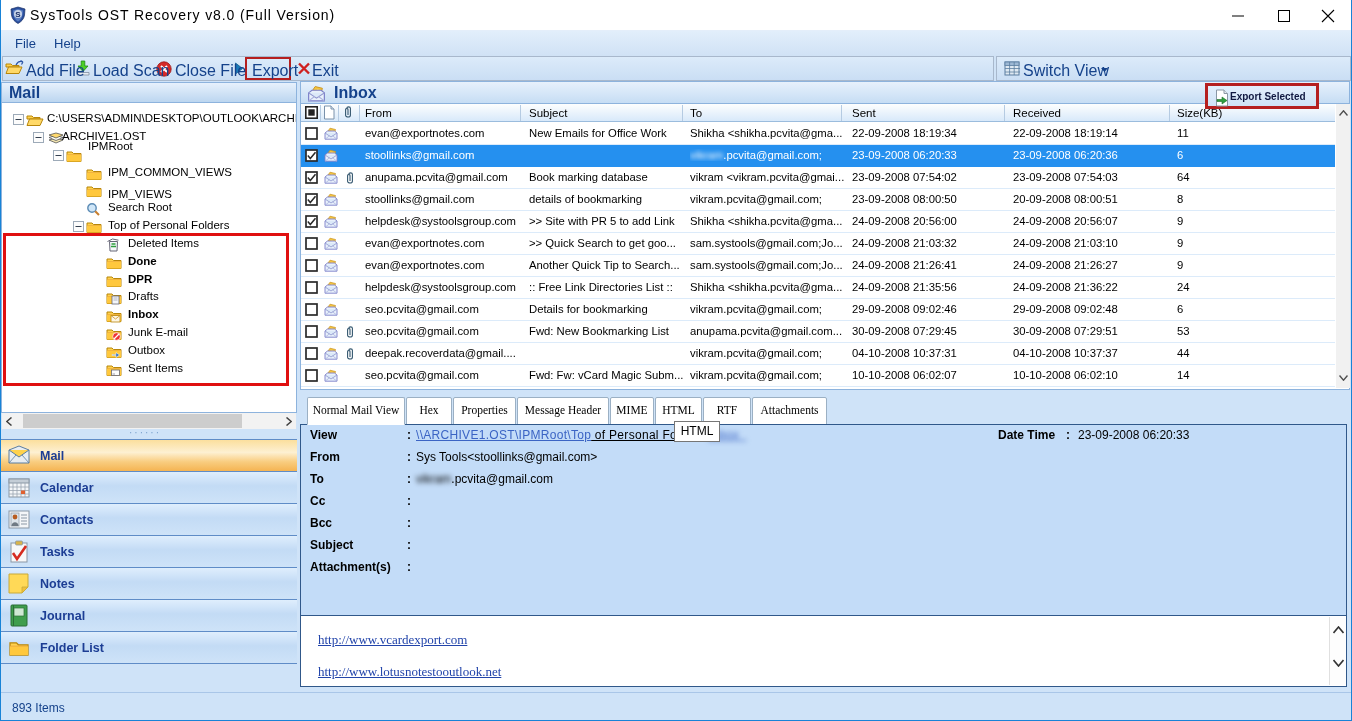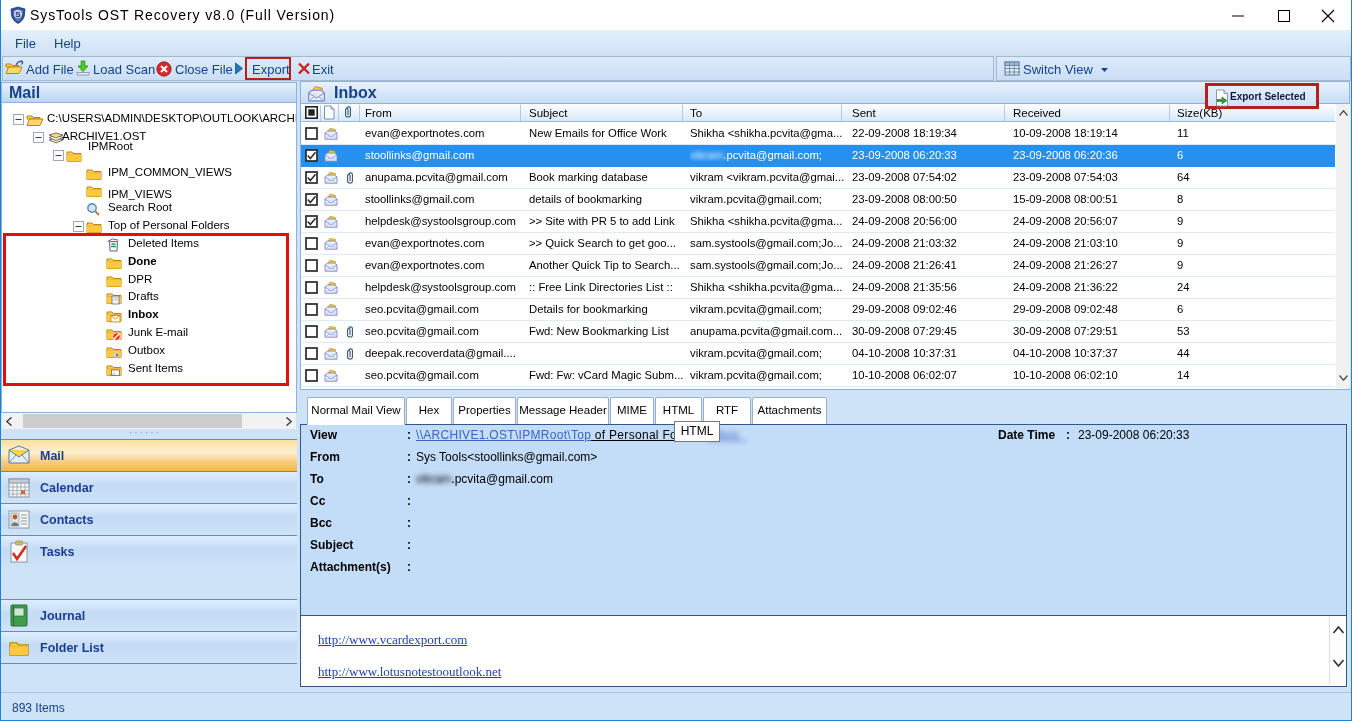--- a/index.html
+++ b/index.html
@@ -7,21 +7,21 @@
 body { font-family:"Liberation Sans", sans-serif; position:relative; background:#cfe3f8; }
 .abs { position:absolute; }
 #titlebar { position:absolute; left:0; top:0; width:1352px; height:31px; background:#ffffff; border-bottom:1px solid #e4eefa; }
 #title-text { position:absolute; left:30px; top:7px; font-size:14px; letter-spacing:0.9px; color:#000; }
 #borders { position:absolute; left:0; top:0; width:1352px; height:721px; border:1px solid #1883d7; border-top:none; z-index:90; pointer-events:none; }
 #menubar { position:absolute; left:1px; top:31px; width:1350px; height:25px; background:linear-gradient(#e2eefb,#d0e2f5); }
 .menu-item { position:absolute; top:5px; font-size:13px; color:#15428b; }
 #toolbar { position:absolute; left:1px; top:56px; width:1350px; height:25px; background:#cfe2f6; }
 #tb-left { position:absolute; left:1px; top:0; width:992px; height:25px; border:1px solid #a8b8cc; background:linear-gradient(#dcebfa,#cadef4); }
 #tb-right { position:absolute; left:995px; top:0; width:355px; height:25px; border:1px solid #a8b8cc; background:linear-gradient(#dcebfa,#cadef4); }
-.tbtxt { position:absolute; top:6px; font-size:13px; color:#15428b; z-index:5; white-space:nowrap; }
+.tbtxt { position:absolute; top:6px; font-size:16px; color:#15428b; z-index:5; white-space:nowrap; }
 #leftpanel { position:absolute; left:1px; top:81px; width:296px; height:611px; background:#cfe3f8; }
 #mailhdr { position:absolute; left:0px; top:1px; width:296px; height:21px; background:linear-gradient(#e7f1fc,#bcd6f0); border:1px solid #8db3dd; }
 #mailhdr span { position:absolute; left:7px; top:1px; font-size:16px; font-weight:bold; color:#15428b; }
 #tree { position:absolute; left:0px; top:22px; width:296px; height:310px; background:#ffffff; border:1px solid #8db3dd; border-top:none; overflow:hidden; }
 .trow { position:absolute; height:18px; font-size:11.5px; color:#000; white-space:nowrap; }
 #hscroll { position:absolute; left:1px; top:332px; width:294px; height:16px; background:#f2f2f2; }
 #hthumb { position:absolute; left:21px; top:1px; width:219px; height:14px; background:#cdcdcd; }
 #splitter { position:absolute; left:0px; top:348px; width:296px; height:10px; background:#cfe3f8; }
 .navbtn { position:absolute; left:0px; width:296px; height:32px; background:linear-gradient(180deg,#dfeefd 0%,#c3dbf5 45%,#cee3f8 100%); border-top:1px solid #5f8cc7; }
 .navbtn .lbl { position:absolute; left:39px; top:9px; font-size:12.5px; font-weight:bold; color:#1c3d94; }
@@ -36,21 +36,21 @@
 #list { position:absolute; left:0; top:23px; width:1050px; height:286px; background:#ffffff; border:1px solid #8db3dd; border-top:none; }
 #colhdr { position:absolute; left:0; top:0; width:1034px; height:18px; background:linear-gradient(#fdfefe,#d8e9fa); border-bottom:1px solid #9bbcdd; }
 .colsep { position:absolute; top:1px; width:1px; height:16px; background:#b5cbe2; }
 .coltxt { position:absolute; top:3px; font-size:11.5px; color:#000; }
 .lrow { position:absolute; left:0; width:1034px; height:22px; border-bottom:1px solid #dcebfa; font-size:11.3px; color:#000; background:#fff; }
 .lrow.sel { background:#2590ef; color:#fff; border-bottom-color:#2590ef; }
 .lrow .c { position:absolute; top:4px; white-space:nowrap; overflow:hidden; }
 #vscroll { position:absolute; left:1035px; top:0; width:14px; height:284px; background:#f1f1f1; }
 #bottompane { position:absolute; left:0; top:309px; width:1050px; height:296px; }
 .tab { position:absolute; top:7px; height:28px; background:#ffffff; border:1px solid #9bb0c4; border-radius:2px 2px 0 0; font-size:11.5px; color:#000; text-align:center; z-index:3; white-space:nowrap; }
-.tab span { position:relative; top:6px; }
+.tab span { position:relative; top:6px;font-family:Liberation Serif, serif; }
 .tab.active { z-index:5; border-bottom:1px solid #fff; background:#fff; }
 #details { position:absolute; left:0; top:34px; width:1047px; height:192px; background:#c3dcf8; border:1px solid #30588a; z-index:4; }
 .dlabel { position:absolute; left:9px; font-size:12px; font-weight:bold; color:#000; }
 .dcolon { position:absolute; left:106px; font-size:12px; font-weight:bold; color:#000; }
 .dval { position:absolute; left:115px; font-size:12px; color:#000; white-space:nowrap; }
 #tooltip { position:absolute; left:374px; top:31px; width:46px; height:21px; background:#ffffff; border:1px solid #767676; z-index:40; font-size:12px; color:#000; text-align:center; line-height:19px; }
 #htmlview { position:absolute; left:0; top:226px; width:1047px; height:71px; background:#ffffff; border:1px solid #30588a; border-top:none; }
 #htmlview .lnk { font-family:"Liberation Serif", serif; font-size:13px; color:#2244aa; text-decoration:underline; }
 </style>
 </head>
@@ -192,21 +192,21 @@
 <path d="M1 3 L6 3 L7.5 4.5 L15 4.5 L15 12.5 L1 12.5 Z" fill="#ffd24d" stroke="#b8860b" stroke-width="1"></path>
 <path d="M1 5.5 L15 5.5 L15 12.5 L1 12.5 Z" fill="#ffc83d" stroke="none"></path>
 <path d="M1 5.5 L15 5.5" stroke="#e8a33d" stroke-width="0.6"></path>
 </svg>
 <div class="trow" style="left:126px;top:152px;font-weight:bold">Done</div>
 <svg class="abs" style="left:104px;top:171px" width="16" height="14" viewBox="0 0 16 14">
 <path d="M1 3 L6 3 L7.5 4.5 L15 4.5 L15 12.5 L1 12.5 Z" fill="#ffd24d" stroke="#b8860b" stroke-width="1"></path>
 <path d="M1 5.5 L15 5.5 L15 12.5 L1 12.5 Z" fill="#ffc83d" stroke="none"></path>
 <path d="M1 5.5 L15 5.5" stroke="#e8a33d" stroke-width="0.6"></path>
 </svg>
-<div class="trow" style="left:126px;top:170px;font-weight:normal">DPR</div>
+<div class="trow" style="left:126px;top:170px;font-weight:bold">DPR</div>
 <svg class="abs" style="left:104px;top:188px" width="16" height="14" viewBox="0 0 16 14">
 <path d="M1 3 L6 3 L7.5 4.5 L15 4.5 L15 12.5 L1 12.5 Z" fill="#ffd24d" stroke="#b8860b" stroke-width="1"></path>
 <path d="M1 5.5 L15 5.5 L15 12.5 L1 12.5 Z" fill="#ffc83d" stroke="none"></path>
 <path d="M1 5.5 L15 5.5" stroke="#e8a33d" stroke-width="0.6"></path>
 <rect x="6" y="5" width="7" height="8" fill="#f4f7fa" stroke="#667" stroke-width="0.8"></rect>
         <line x1="7.5" y1="7" x2="11.5" y2="7" stroke="#99a" stroke-width="0.7"></line>
         <line x1="7.5" y1="9" x2="11.5" y2="9" stroke="#99a" stroke-width="0.7"></line>
       </svg>
 <div class="trow" style="left:126px;top:187px;font-weight:normal">Drafts</div>
 <svg class="abs" style="left:104px;top:206px" width="16" height="14" viewBox="0 0 16 14">
@@ -294,20 +294,27 @@
 </svg>
       <span class="lbl">Contacts</span>
     </div>
 <div class="navbtn" style="top:454px">
       <svg class="navicon abs" style="left:8px;top:4px" width="20" height="23" viewBox="0 0 20 23">
 <rect x="2" y="3" width="16" height="19" fill="#f7f8f9" stroke="#8a97a5" stroke-width="1"></rect>
 <rect x="6.5" y="1" width="7" height="4" rx="1" fill="#d9b44a" stroke="#8a97a5" stroke-width="0.8"></rect>
 <path d="M4 13 L8 19 L17 6" stroke="#d62b1f" stroke-width="2.6" fill="none"></path>
 </svg>
       <span class="lbl">Tasks</span>
+    </div>
+<div class="navbtn" style="top:486px">
+      <svg class="navicon abs" style="left:7px;top:5px" width="21" height="21" viewBox="0 0 21 21">
+<path d="M1 1 L20 1 L20 14 L14 20 L1 20 Z" fill="#ffd957" stroke="#c8a93a" stroke-width="1"></path>
+<path d="M20 14 L14 14 L14 20 Z" fill="#f0c13a" stroke="#c8a93a" stroke-width="0.8"></path>
+</svg>
+      <span class="lbl">Notes</span>
     </div>
 <div class="navbtn" style="top:518px">
       <svg class="navicon abs" style="left:8px;top:4px" width="20" height="23" viewBox="0 0 20 23">
 <rect x="2" y="1" width="16" height="21" rx="1" fill="#3f9e4d" stroke="#2a6e36" stroke-width="1"></rect>
 <rect x="5" y="4" width="10" height="8" fill="#cfe8d4" stroke="#2a6e36" stroke-width="0.7"></rect>
 <line x1="4.5" y1="1" x2="4.5" y2="22" stroke="#2a6e36" stroke-width="1"></line>
 </svg>
       <span class="lbl">Journal</span>
     </div>
 <div class="navbtn" style="top:550px">
@@ -379,21 +386,21 @@
 <path d="M3 5.5 L6 1.2 L11.5 2.5 L10.5 6.5 Z" fill="#f6c63e" stroke="#c8921e" stroke-width="0.7"></path>
 <path d="M7 3.2 L10 4 L9.5 5.8" fill="#ffe48a" stroke="none"></path>
 <path d="M1 6 L3.5 4 L10.5 4 L13 6 L13 12.2 L1 12.2 Z" fill="#e9f1fb" stroke="#7a7ec8" stroke-width="0.9"></path>
 <path d="M1 6 L7 10 L13 6" fill="#dce9f8" stroke="#8d93cc" stroke-width="0.8"></path>
 <path d="M1 12.2 L5.8 8.6 M13 12.2 L8.2 8.6" stroke="#aab2dd" stroke-width="0.8"></path>
 </svg>
 <span class="c" style="left:64px;width:160px">evan@exportnotes.com</span>
 <span class="c" style="left:228px;width:158px">New Emails for Office Work</span>
 <span class="c" style="left:389px;width:158px">Shikha &lt;shikha.pcvita@gma...</span>
 <span class="c" style="left:551px;width:150px">22-09-2008 18:19:34</span>
-<span class="c" style="left:712px;width:150px">10-09-2008 18:19:14</span>
+<span class="c" style="left:712px;width:150px">22-09-2008 18:19:14</span>
 <span class="c" style="left:876px;width:60px">11</span>
 </div>
 <div class="lrow sel" style="top:41px">
 <svg class="abs" style="left:4px;top:4px" width="13" height="13" viewBox="0 0 13 13">
 <rect x="1" y="1" width="11" height="11" fill="#fff" stroke="#2a2a2a" stroke-width="1.7"></rect>
             <path d="M2.8 6.5 L5.3 9.5 L10.5 3.2" stroke="#2a2a2a" stroke-width="1.5" fill="none"></path>
           </svg>
 <svg class="abs" style="left:23px;top:4px" width="14" height="13" viewBox="0 0 14 13">
 <path d="M3 5.5 L6 1.2 L11.5 2.5 L10.5 6.5 Z" fill="#f6c63e" stroke="#c8921e" stroke-width="0.7"></path>
 <path d="M7 3.2 L10 4 L9.5 5.8" fill="#ffe48a" stroke="none"></path>
@@ -439,21 +446,21 @@
 <path d="M3 5.5 L6 1.2 L11.5 2.5 L10.5 6.5 Z" fill="#f6c63e" stroke="#c8921e" stroke-width="0.7"></path>
 <path d="M7 3.2 L10 4 L9.5 5.8" fill="#ffe48a" stroke="none"></path>
 <path d="M1 6 L3.5 4 L10.5 4 L13 6 L13 12.2 L1 12.2 Z" fill="#e9f1fb" stroke="#7a7ec8" stroke-width="0.9"></path>
 <path d="M1 6 L7 10 L13 6" fill="#dce9f8" stroke="#8d93cc" stroke-width="0.8"></path>
 <path d="M1 12.2 L5.8 8.6 M13 12.2 L8.2 8.6" stroke="#aab2dd" stroke-width="0.8"></path>
 </svg>
 <span class="c" style="left:64px;width:160px">stoollinks@gmail.com</span>
 <span class="c" style="left:228px;width:158px">details of bookmarking</span>
 <span class="c" style="left:389px;width:158px">vikram.pcvita@gmail.com;</span>
 <span class="c" style="left:551px;width:150px">23-09-2008 08:00:50</span>
-<span class="c" style="left:712px;width:150px">15-09-2008 08:00:51</span>
+<span class="c" style="left:712px;width:150px">20-09-2008 08:00:51</span>
 <span class="c" style="left:876px;width:60px">8</span>
 </div>
 <div class="lrow" style="top:107px">
 <svg class="abs" style="left:4px;top:4px" width="13" height="13" viewBox="0 0 13 13">
 <rect x="1" y="1" width="11" height="11" fill="#fff" stroke="#2a2a2a" stroke-width="1.7"></rect>
             <path d="M2.8 6.5 L5.3 9.5 L10.5 3.2" stroke="#2a2a2a" stroke-width="1.5" fill="none"></path>
           </svg>
 <svg class="abs" style="left:23px;top:4px" width="14" height="13" viewBox="0 0 14 13">
 <path d="M3 5.5 L6 1.2 L11.5 2.5 L10.5 6.5 Z" fill="#f6c63e" stroke="#c8921e" stroke-width="0.7"></path>
 <path d="M7 3.2 L10 4 L9.5 5.8" fill="#ffe48a" stroke="none"></path>

